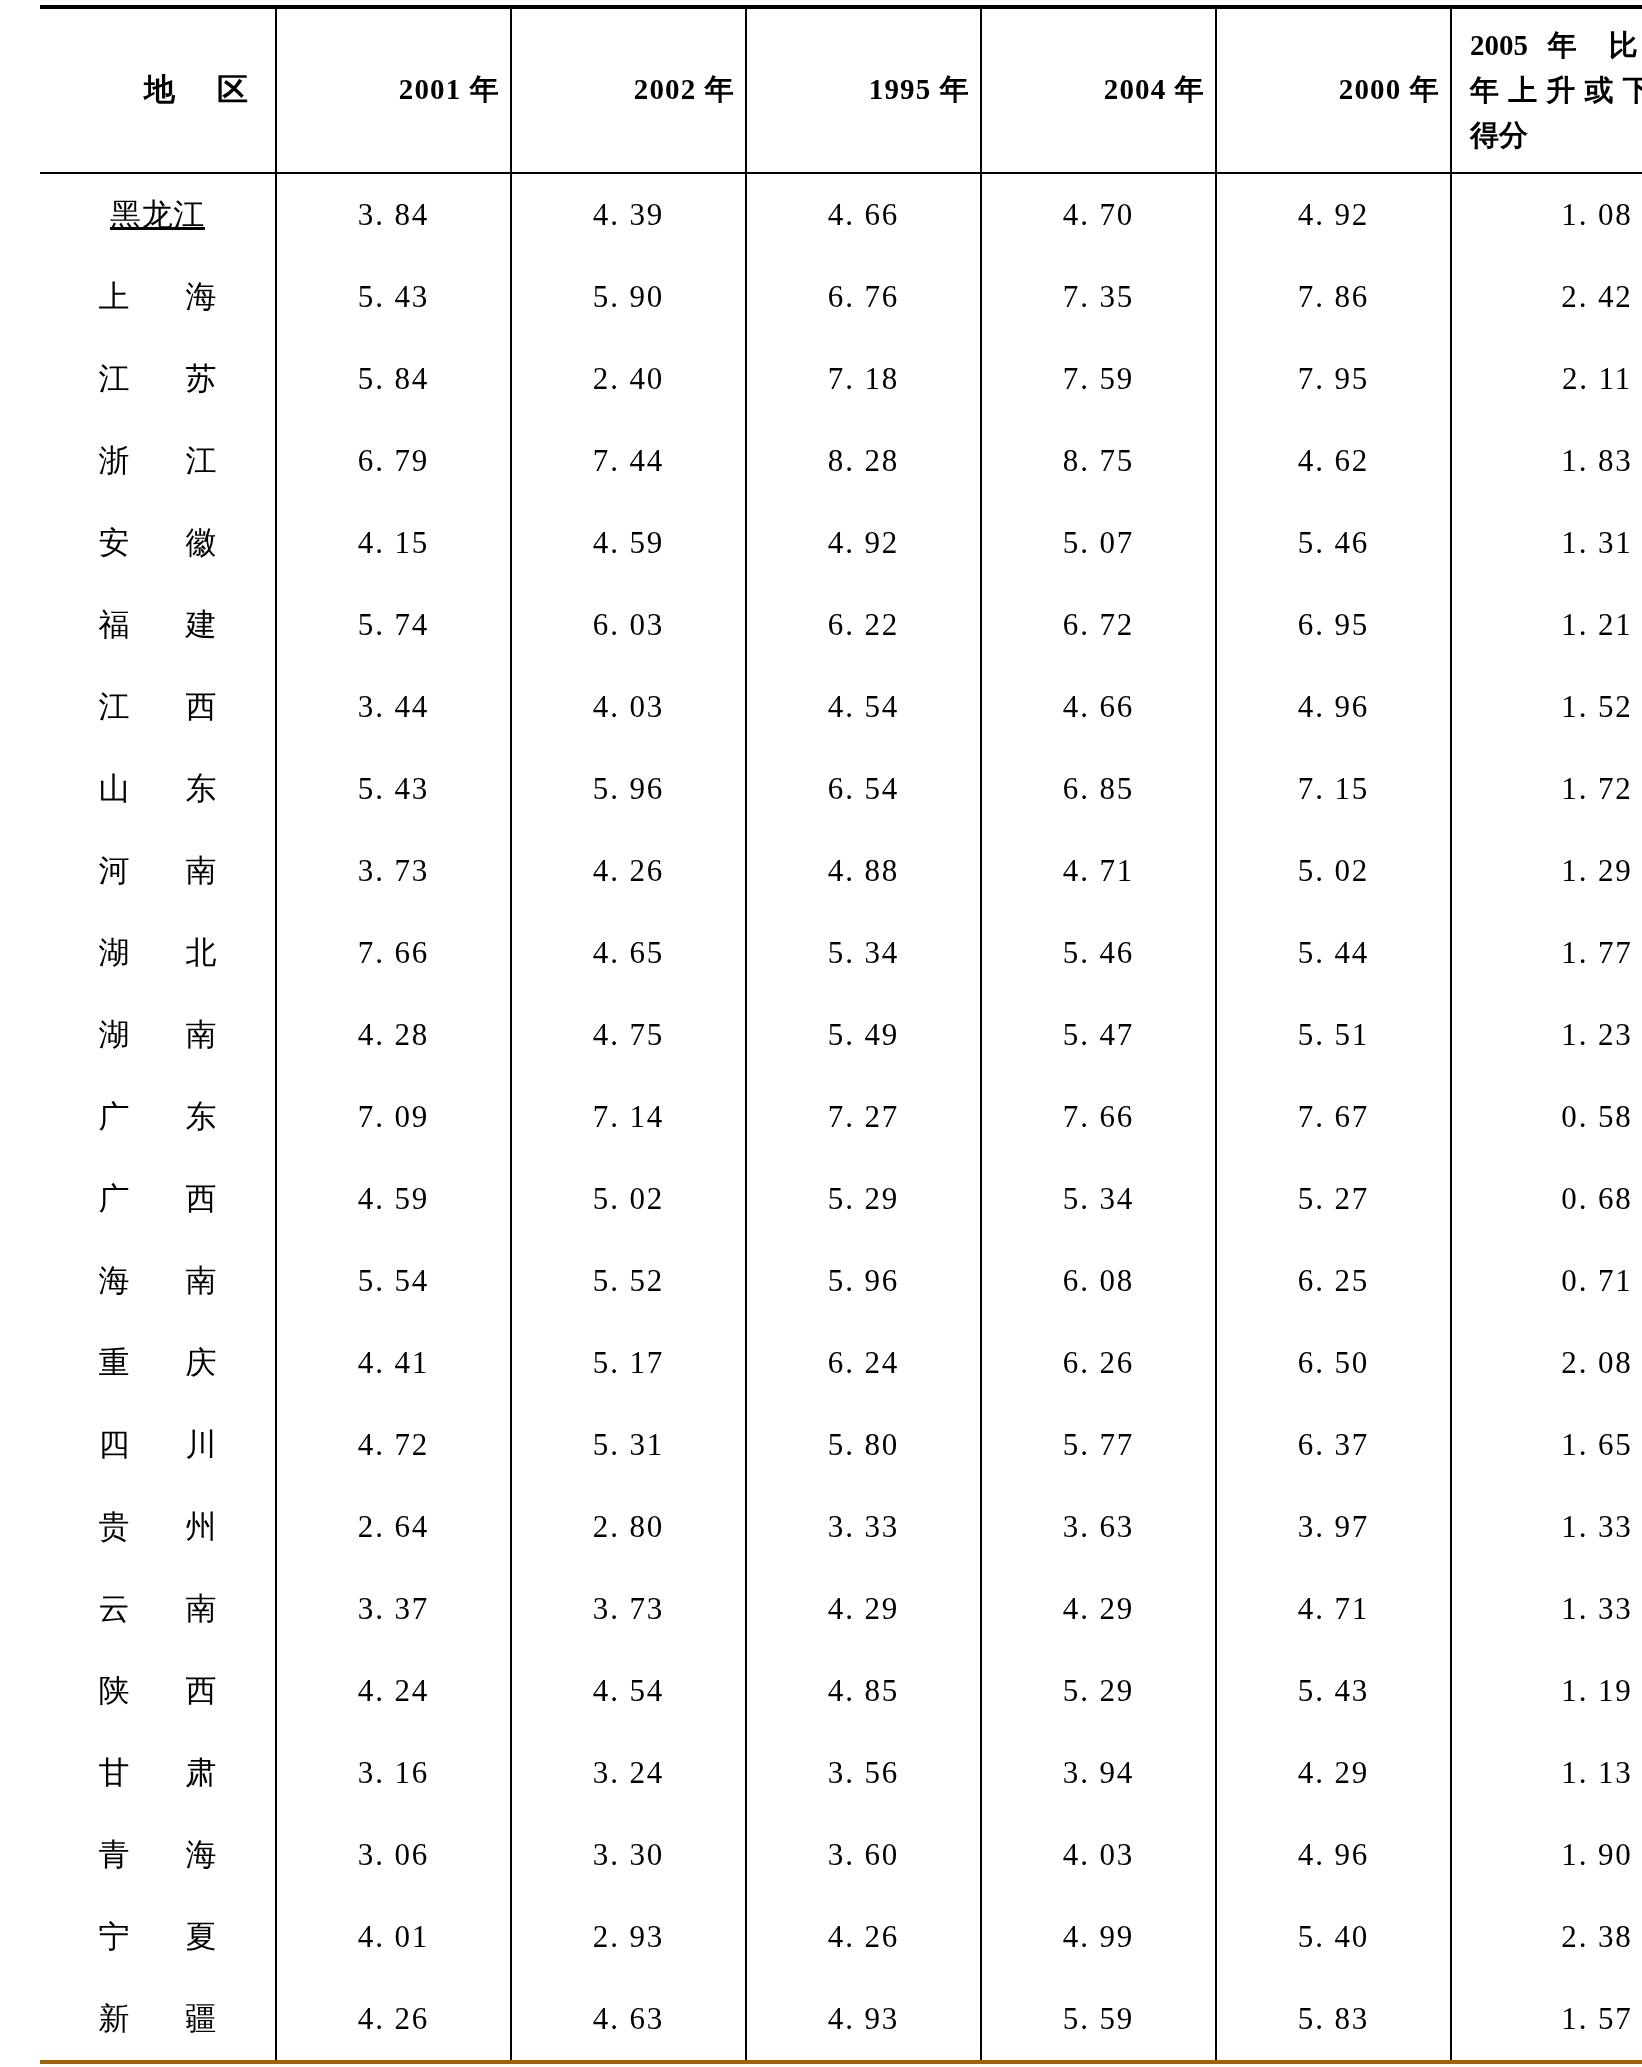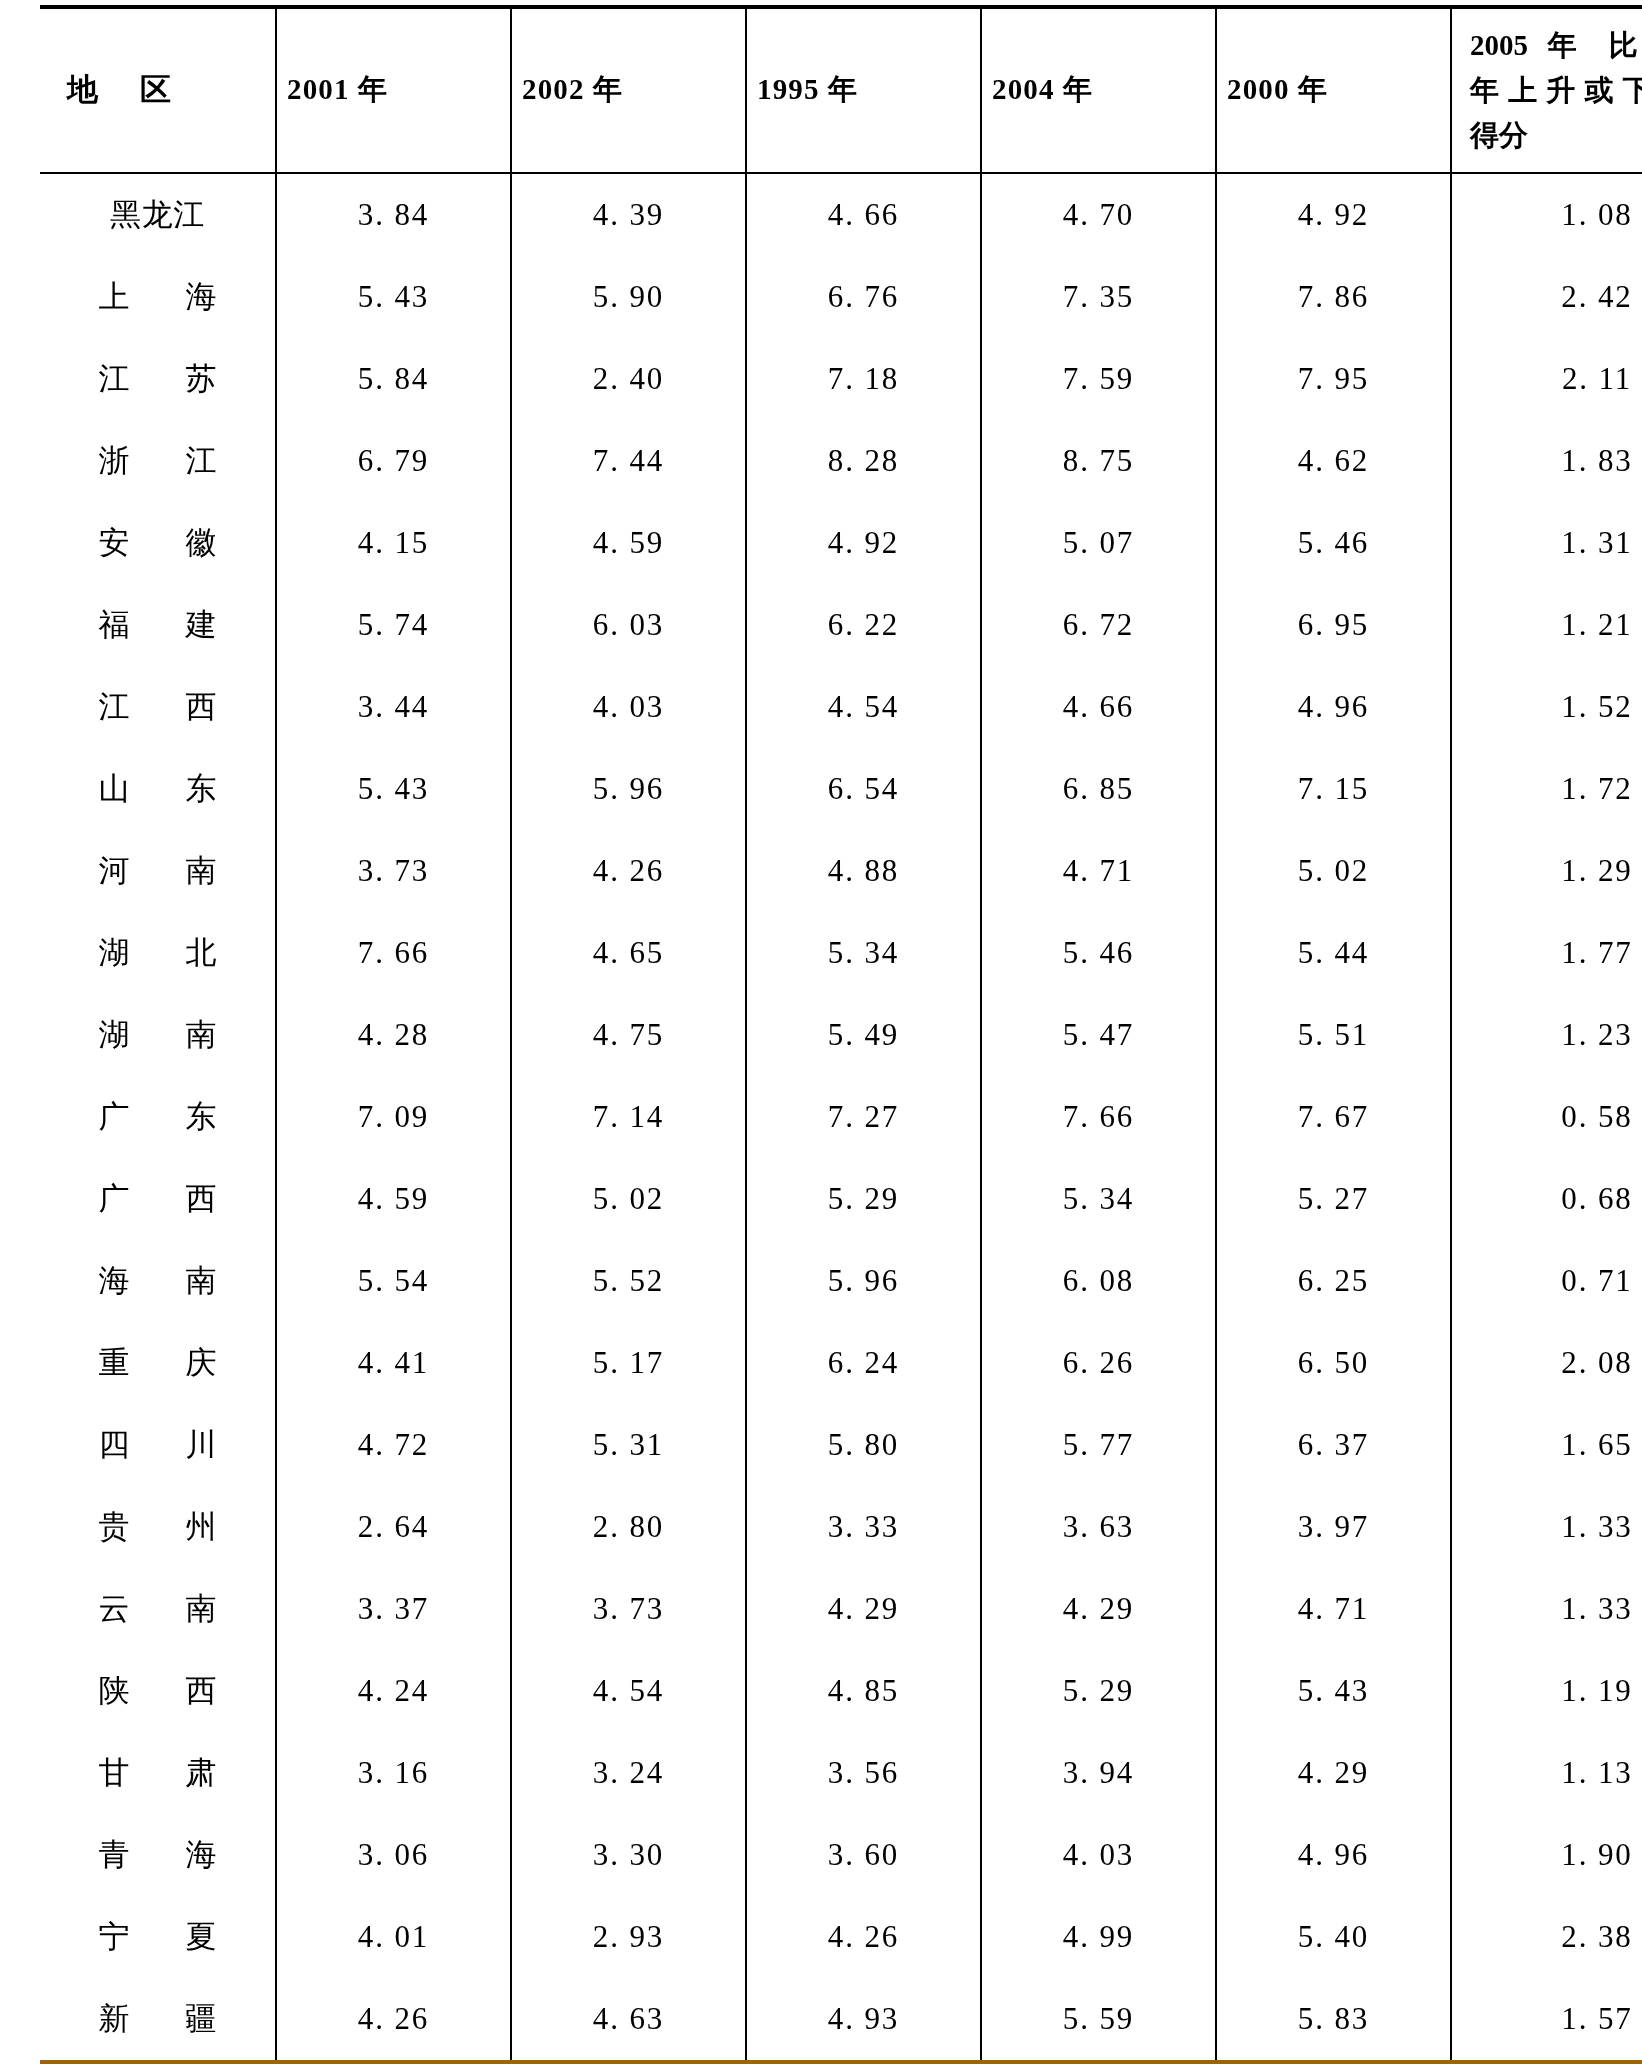--- a/index.html
+++ b/index.html
@@ -48,21 +48,21 @@
 
   th.col-region, td.col-region { width: 215px; }
   th.col-year,   td.col-year   { width: 213px; }
   th.col-delta,  td.col-delta  { width: 258px; }
 
   th {
     font-weight: bold;
     font-size: 30px;
     padding: 16px 10px;
     vertical-align: middle;
-    text-align: left;
+    text-align: right;
   }
   th.col-region {
     letter-spacing: 0.55em;
     text-indent: 0.55em;
     font-size: 31px;
   }
   th.col-year {
     font-size: 29px;
     letter-spacing: 0.04em;
   }
@@ -94,20 +94,21 @@
     letter-spacing: 0.05em;
   }
   td.col-region .name2 {
     display: inline-block;
     letter-spacing: 0.78em;
     text-indent: 0.78em;
   }
   td.col-region .name3 {
     display: inline-block;
     letter-spacing: 0.02em;
+    text-decoration: underline;
   }
   td.col-year, td.col-delta {
     letter-spacing: 0.06em;
   }
 </style>
 </head>
 <body>
 
 <div id="sheet">
   <table class="data-table">

